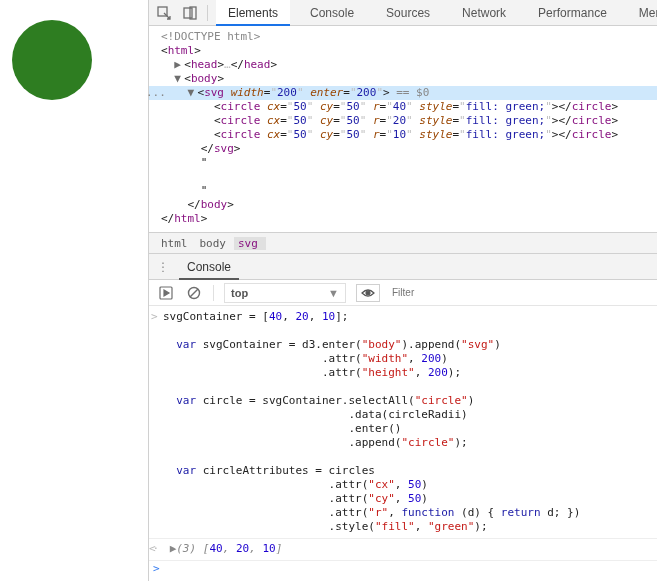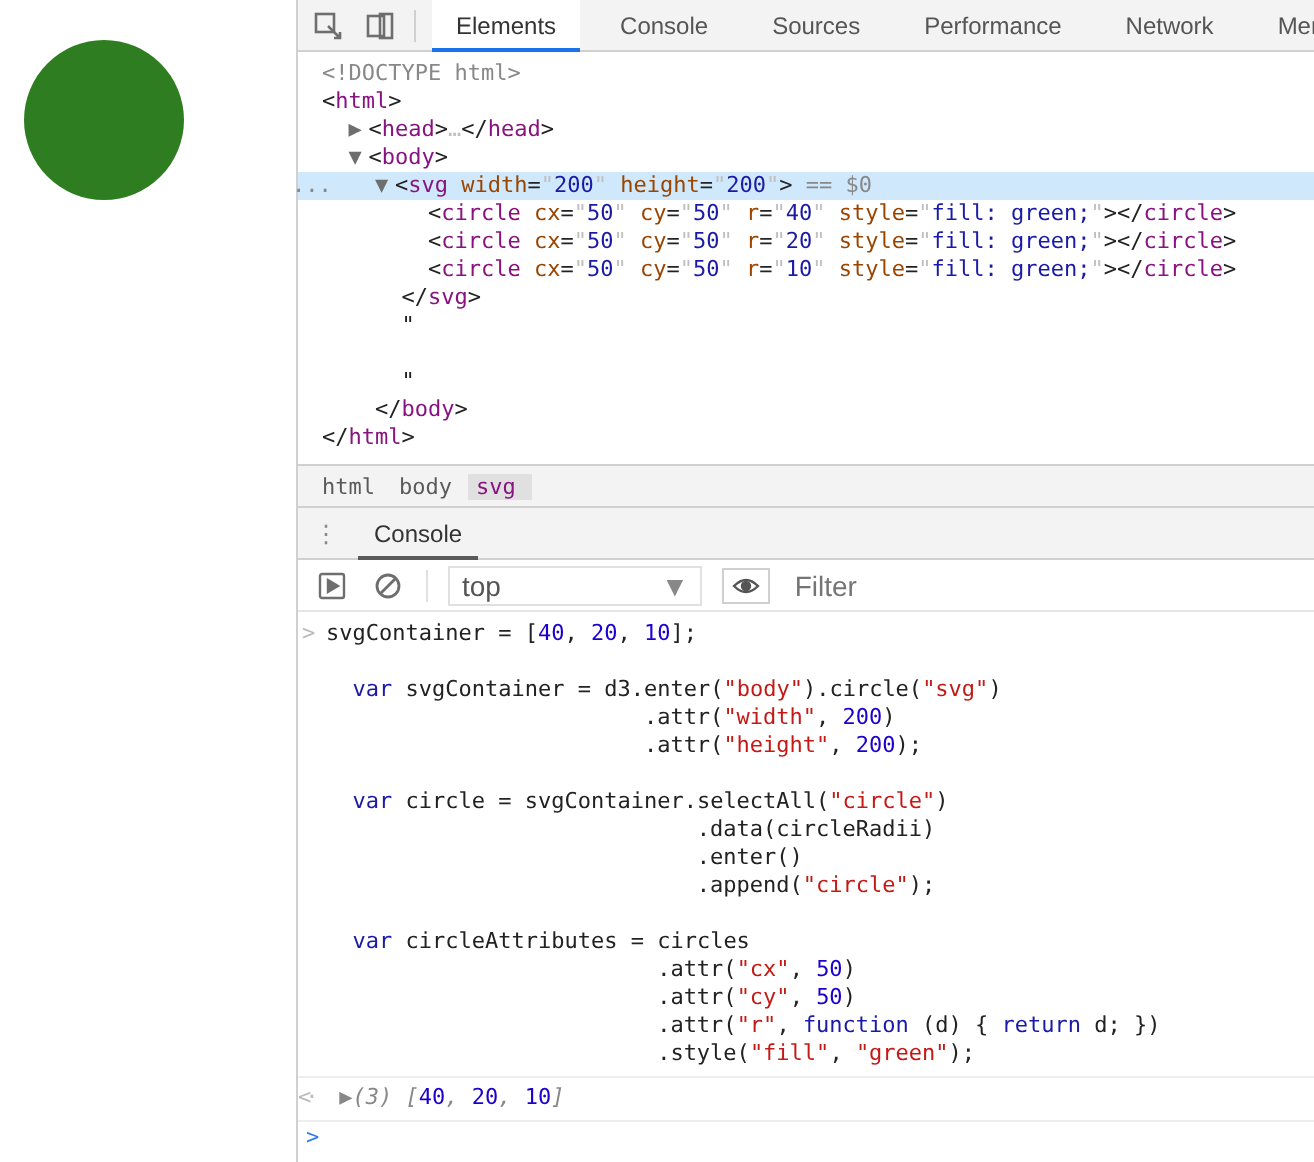--- a/index.html
+++ b/index.html
@@ -41,21 +41,21 @@
     color: #555;
     cursor: pointer;
   }
   .tab.active { border-bottom: 2px solid #1a73e8; color:#333; background:#fff; }
   .elements-panel { background:#fff; line-height: 14px; padding: 4px 0 6px 0; flex: 0 0 auto; }
   .el-row { white-space: pre; padding-left: 12px; }
   .el-row.sel { background: #cfe8fc; position:relative;}
   .el-row.sel::before { content:"..."; position:absolute; left:-3px; color:#888;}
   .caret { color:#6e6e6e; display:inline-block; width:10px;}
   .tag-b { color:#881280;}
-  .attr-n { color:#994500;}
+  .attr-n { color:#994500;font-style:italic;}
   .attr-v { color:#1a1aa6;}
   .ghost { color:#c0c0c0;}
   .gray { color:#888;}
   .breadcrumb {
     display:flex; align-items:center; height:22px;
     border-top:1px solid #d0d0d0; border-bottom:1px solid #d0d0d0;
     padding-left:8px; background:#f3f3f3; gap:0;
     font-family: monospace; font-size:11px;
   }
   .crumb { padding: 0 8px 0 4px; color:#5a5a5a; cursor:pointer;}
@@ -67,23 +67,23 @@
     gap:8px; padding-left:6px; background:#f3f3f3;
   }
   .drawer-tool { width:16px; display:flex; justify-content:center; color:#888; cursor:pointer;}
   .console-tab { padding:0 8px; color:#333; border-bottom:2px solid #5a5a5a; height:26px; line-height:26px;}
   .console-toolbar {
     display:flex; align-items:center; height:26px;
     border-bottom:1px solid #e5e5e5;
     gap:10px; padding-left:8px;
   }
   .ctb-icon { color:#6e6e6e; cursor:pointer; display:flex; align-items:center; justify-content:center; width:18px; height:18px;}
-  .ctx-select { display:flex; align-items:center; gap:80px; padding:0 6px; height:20px; border:1px solid #e0e0e0; background:#fff; font-family:-apple-system,Arial,sans-serif; font-size:14px; cursor:pointer; color:#555;}
+  .ctx-select { display:flex; align-items:center; gap:80px; padding:0 6px; height:20px; border:1px solid #e0e0e0; background:#fff; font-family:-apple-system,Arial,sans-serif; font-size:11px; cursor:pointer; color:#555;font-weight:bold;}
   .ctx-select .dd { color:#888;}
-  .filter-input { border:none; outline:none; font-family:-apple-system,Arial,sans-serif; font-size:14px; color:#888; width:120px;}
+  .filter-input { border:none; outline:none; font-family:-apple-system,Arial,sans-serif; font-size:10px; color:#888; width:120px;}
   .eye { border:1px solid #d0d0d0; width:24px; height:18px; display:flex; align-items:center; justify-content:center; color:#555; cursor:pointer;}
   .console-body { flex:1; overflow:auto; font-family:Menlo,Consolas,monospace; font-size:11px; line-height:14px; padding:4px 0;}
   .c-row { padding-left:14px; white-space:pre;}
   .c-row.prompt::before { content:">"; position:absolute; margin-left:-12px; color:#bbb;}
   .c-row.result::before { content:"<·"; position:absolute; margin-left:-14px; color:#bbb; letter-spacing:-3px;}
   .kw { color:#1a1aa6;}
   .fn { color:#222;}
   .str { color:#c41a16;}
   .num { color:#1c00cf;}
   .prompt-line { display:flex; align-items:center; padding-left:4px; color:#367cf1; height:16px; border-top:1px solid #eee; margin-top:4px;}
@@ -108,31 +108,31 @@
       <div class="tool-icon">
         <svg width="16" height="16" viewBox="0 0 16 16" fill="none" stroke="#6e6e6e" stroke-width="1.3">
             <rect x="2" y="3" width="8" height="10"></rect>
             <rect x="8" y="2" width="6" height="12"></rect>
           </svg>
       </div>
       <div style="width:1px;height:16px;background:#d0d0d0;"></div>
       <div class="tab active">Elements</div>
       <div class="tab">Console</div>
       <div class="tab">Sources</div>
+      <div class="tab">Network</div>
       <div class="tab">Performance</div>
-      <div class="tab">Network</div>
       <div class="tab">Memory</div>
     </div>
 
     <div class="elements-panel">
       <div class="el-row"><span class="gray">&lt;!DOCTYPE html&gt;</span></div>
       <div class="el-row">&lt;<span class="tag-b">html</span>&gt;</div>
       <div class="el-row">  <span class="caret">▶</span>&lt;<span class="tag-b">head</span>&gt;<span class="ghost">…</span>&lt;/<span class="tag-b">head</span>&gt;</div>
       <div class="el-row">  <span class="caret">▼</span>&lt;<span class="tag-b">body</span>&gt;</div>
-      <div class="el-row sel">    <span class="caret">▼</span>&lt;<span class="tag-b">svg</span> <span class="attr-n">width</span>=<span class="ghost">"</span><span class="attr-v">200</span><span class="ghost">"</span> <span class="attr-n">height</span>=<span class="ghost">"</span><span class="attr-v">200</span><span class="ghost">"</span>&gt;<span class="gray"> == $0</span></div>
+      <div class="el-row sel">    <span class="caret">▼</span>&lt;<span class="tag-b">svg</span> <span class="attr-n">width</span>=<span class="ghost">"</span><span class="attr-v">200</span><span class="ghost">"</span> <span class="attr-n">enter</span>=<span class="ghost">"</span><span class="attr-v">200</span><span class="ghost">"</span>&gt;<span class="gray"> == $0</span></div>
       <div class="el-row">        &lt;<span class="tag-b">circle</span> <span class="attr-n">cx</span>=<span class="ghost">"</span><span class="attr-v">50</span><span class="ghost">"</span> <span class="attr-n">cy</span>=<span class="ghost">"</span><span class="attr-v">50</span><span class="ghost">"</span> <span class="attr-n">r</span>=<span class="ghost">"</span><span class="attr-v">40</span><span class="ghost">"</span> <span class="attr-n">style</span>=<span class="ghost">"</span><span class="attr-v">fill: green;</span><span class="ghost">"</span>&gt;&lt;/<span class="tag-b">circle</span>&gt;</div>
       <div class="el-row">        &lt;<span class="tag-b">circle</span> <span class="attr-n">cx</span>=<span class="ghost">"</span><span class="attr-v">50</span><span class="ghost">"</span> <span class="attr-n">cy</span>=<span class="ghost">"</span><span class="attr-v">50</span><span class="ghost">"</span> <span class="attr-n">r</span>=<span class="ghost">"</span><span class="attr-v">20</span><span class="ghost">"</span> <span class="attr-n">style</span>=<span class="ghost">"</span><span class="attr-v">fill: green;</span><span class="ghost">"</span>&gt;&lt;/<span class="tag-b">circle</span>&gt;</div>
       <div class="el-row">        &lt;<span class="tag-b">circle</span> <span class="attr-n">cx</span>=<span class="ghost">"</span><span class="attr-v">50</span><span class="ghost">"</span> <span class="attr-n">cy</span>=<span class="ghost">"</span><span class="attr-v">50</span><span class="ghost">"</span> <span class="attr-n">r</span>=<span class="ghost">"</span><span class="attr-v">10</span><span class="ghost">"</span> <span class="attr-n">style</span>=<span class="ghost">"</span><span class="attr-v">fill: green;</span><span class="ghost">"</span>&gt;&lt;/<span class="tag-b">circle</span>&gt;</div>
       <div class="el-row">      &lt;/<span class="tag-b">svg</span>&gt;</div>
       <div class="el-row">      <span>"</span></div>
       <div class="el-row">      </div>
       <div class="el-row">      <span>"</span></div>
       <div class="el-row">    &lt;/<span class="tag-b">body</span>&gt;</div>
       <div class="el-row">&lt;/<span class="tag-b">html</span>&gt;</div>
     </div>
@@ -171,21 +171,21 @@
             <path d="M1 5 Q7 -1 13 5 Q7 11 1 5 Z"></path>
             <circle cx="7" cy="5" r="2" fill="#555"></circle>
           </svg>
       </div>
       <input class="filter-input" placeholder="Filter" style="">
     </div>
 
     <div class="console-body">
       <div class="c-row prompt"><span class="fn">svgContainer = [</span><span class="num">40</span>, <span class="num">20</span>, <span class="num">10</span><span class="fn">];</span></div>
       <div class="c-row">&nbsp;</div>
-      <div class="c-row">  <span class="kw">var</span><span> svgContainer = d3.enter(</span><span class="str">"body"</span><span>).circle(</span><span class="str">"svg"</span><span>)</span></div>
+      <div class="c-row">  <span class="kw">var</span><span> svgContainer = d3.enter(</span><span class="str">"body"</span><span>).append(</span><span class="str">"svg"</span><span>)</span></div>
       <div class="c-row">  <span>                      .attr(</span><span class="str">"width"</span><span>, </span><span class="num">200</span><span>)</span></div>
       <div class="c-row">  <span>                      .attr(</span><span class="str">"height"</span><span>, </span><span class="num">200</span><span>);</span></div>
       <div class="c-row">&nbsp;</div>
       <div class="c-row">  <span class="kw">var</span><span> circle = svgContainer.selectAll(</span><span class="str">"circle"</span><span>)</span></div>
       <div class="c-row">  <span>                          .data(circleRadii)</span></div>
       <div class="c-row">  <span>                          .enter()</span></div>
       <div class="c-row">  <span>                          .append(</span><span class="str">"circle"</span><span>);</span></div>
       <div class="c-row">&nbsp;</div>
       <div class="c-row">  <span class="kw">var</span><span> circleAttributes = circles</span></div>
       <div class="c-row">  <span>                       .attr(</span><span class="str">"cx"</span><span>, </span><span class="num">50</span><span>)</span></div>

